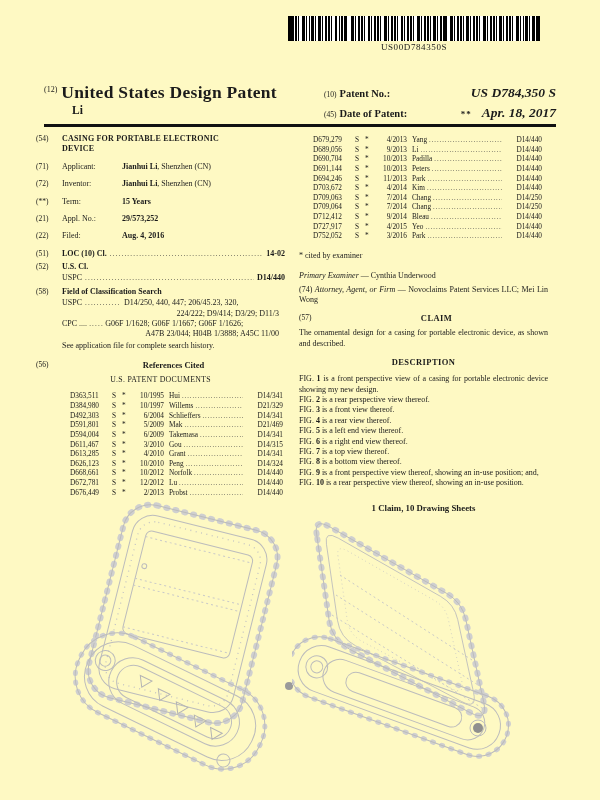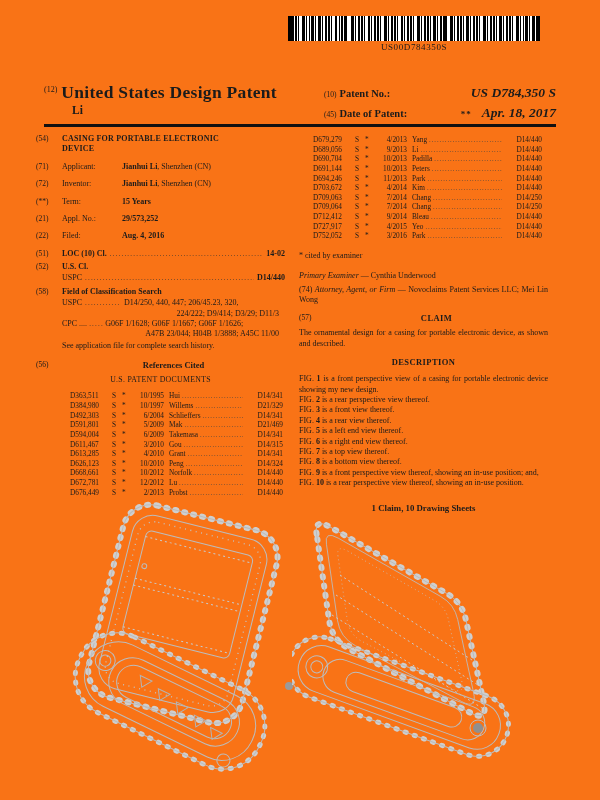--- a/index.html
+++ b/index.html
@@ -1,17 +1,17 @@
 <!DOCTYPE html>
 <html><head>
 <meta charset="utf-8">
 <style>
   html,body{margin:0;padding:0;background:#e8e8e8;}
   .page{
-    position:relative;width:600px;height:800px;background:#f97316;
+    position:relative;width:600px;height:800px;background:#fef9c3;
     font-family:"Liberation Serif", serif;color:#1b1b1b;overflow:hidden;
     margin:0 auto;
   }
   
   .barcode-wrap{position:absolute;left:288px;top:16px;width:252px;text-align:center;}
   .barcode-bars{
     height:25px;width:100%;
     border-left:4px solid #000;border-right:4px solid #000;box-sizing:border-box;
     background:repeating-linear-gradient(90deg,
       #000 0px,#000 1.5px,#fff 1.5px,#fff 2.5px,

